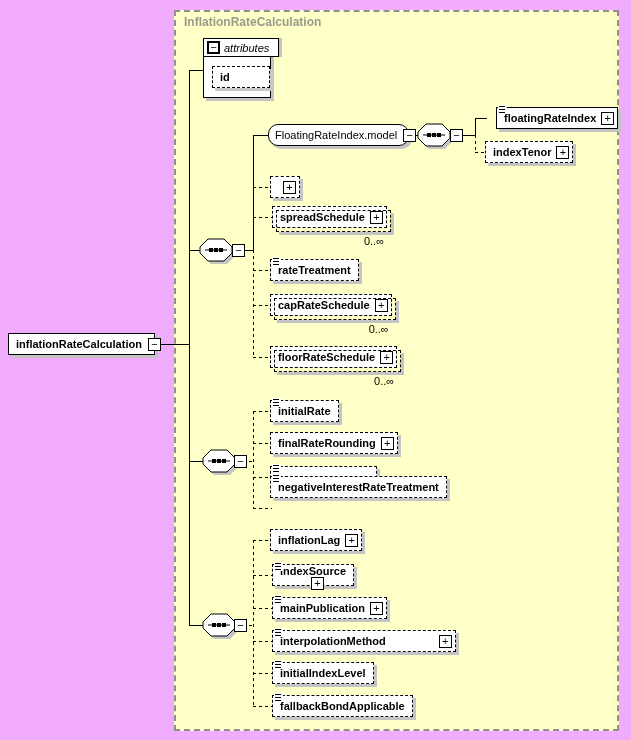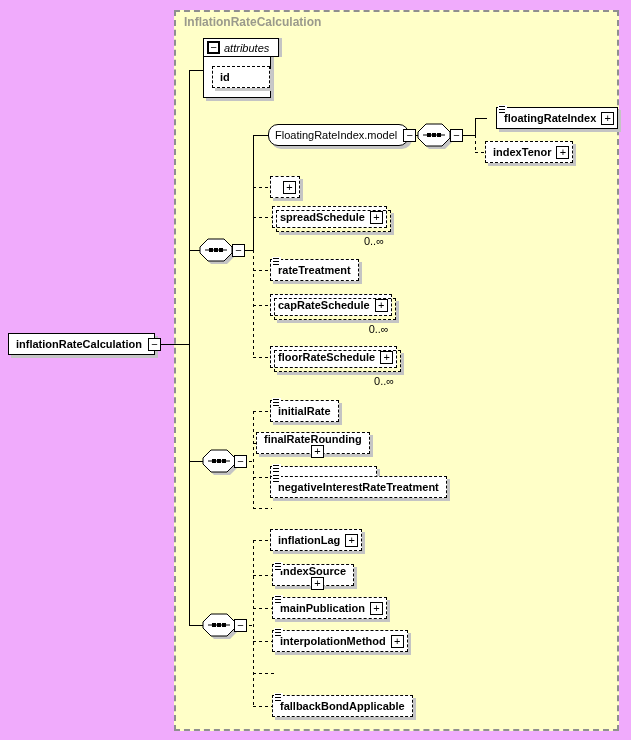--- a/index.html
+++ b/index.html
@@ -208,21 +208,21 @@
       <rect x="20" y="10" width="4" height="4" fill="#000"></rect>
     </svg>
   </div>
   <span class="toggle minusbtn" style="left:234px;top:455px;">−</span>
 
   <div class="el dashed" style="left:270px;top:400px;">
     <span class="annot"></span>
     <span>initialRate</span>
   </div>
 
-  <div class="el dashed" style="left:256px;top:432px;flex-direction:column;">
+  <div class="el dashed" style="left:270px;top:432px;">
     <span>finalRateRounding</span>
     <span class="toggle expand">+</span>
   </div>
 
   <div class="el dashed" style="left:270px;top:466px;align-items:flex-end;">
     <span class="annot"></span>
     <span>averagingMethod</span>
   </div>
 
   <div class="el dashed" style="left:270px;top:476px;">
@@ -252,25 +252,29 @@
     <span>indexSource</span>
     <span class="toggle expand">+</span>
   </div>
 
   <div class="el dashed" style="left:272px;top:597px;">
     <span class="annot"></span>
     <span>mainPublication</span>
     <span class="toggle expand">+</span>
   </div>
 
-  <div class="el dashed" style="left:272px;top:630px;">
+  <div class="el dashed" style="left:272px;top:630px;gap:48px;">
     <span class="annot"></span>
     <span>interpolationMethod</span>
     <span class="toggle expand">+</span>
   </div>
 
+  <div class="el dashed" style="left:272px;top:662px;">
+    <span class="annot"></span>
+    <span>initialIndexLevel</span>
+  </div>
 
   <div class="el dashed" style="left:272px;top:695px;">
     <span class="annot"></span>
     <span>fallbackBondApplicable</span>
   </div>
 
 </div>
 
 </body></html>

